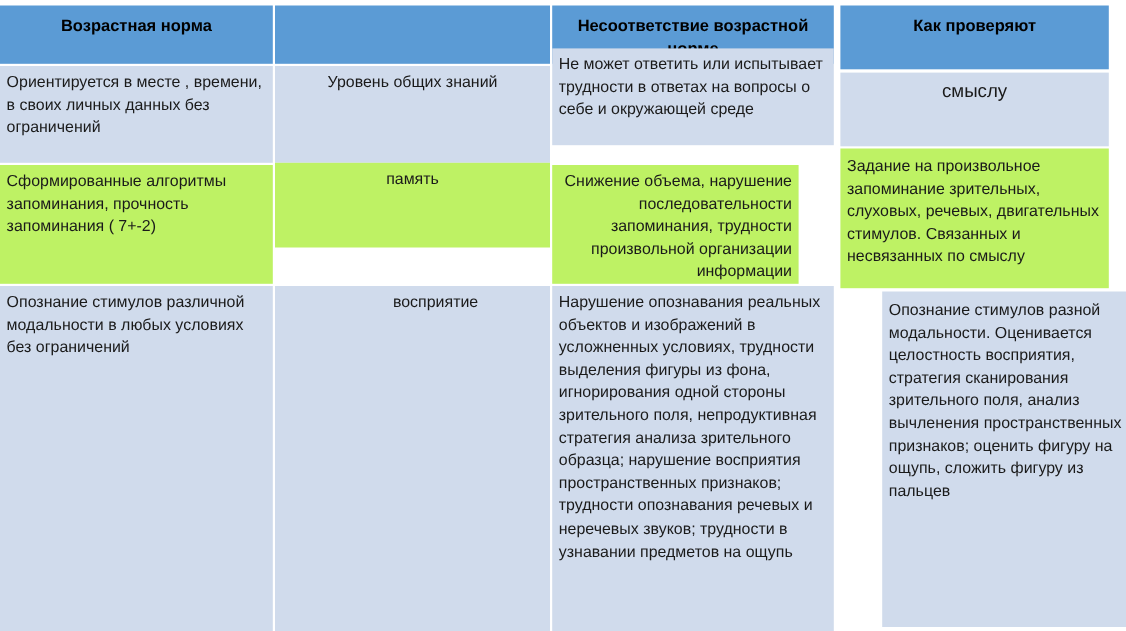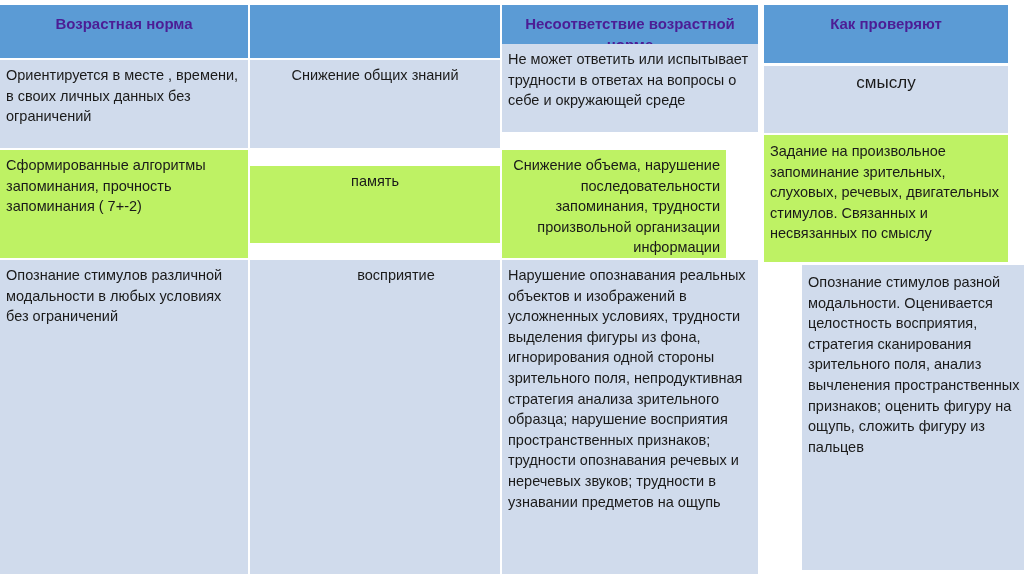--- a/index.html
+++ b/index.html
@@ -5,40 +5,40 @@
   html, body { margin:0; padding:0; }
   body {
     width:1024px; height:574px; overflow:hidden; background:#ffffff;
     font-family: "Liberation Sans", "DejaVu Sans", sans-serif;
     position:relative;
   }
   .cell {
     position:absolute; box-sizing:border-box;
     padding:5px 6px; font-size:14.5px; line-height:20.6px; color:#1a1a1a;
   }
-  .hdr { background:#5b9bd5; color:#4c1d95; font-weight:bold; font-size:15px; line-height:21px; text-align:center; padding-top:8px; }
+  .hdr { background:#5b9bd5; color:#000000; font-weight:bold; font-size:15px; line-height:21px; text-align:center; padding-top:8px; }
   .dark { background:#d0dbec; }
   .light { background:#bef264; }
   .center { text-align:center; }
   .big { font-size:17px; padding-top:7px; }
 </style>
 </head>
 <body>
 
 <div>
   <div class="cell hdr" style="left:0;top:5px;width:248px;height:53px;">Возрастная норма</div>
   <div class="cell hdr" style="left:250px;top:5px;width:250px;height:53px;"></div>
   <div class="cell hdr" style="left:502px;top:5px;width:256px;height:53px;">Несоответствие возрастной норме</div>
 
   <div class="cell dark" style="left:0;top:60px;width:248px;height:88px;">Ориентируется в месте , времени, в своих личных данных без ограничений</div>
-  <div class="cell dark center" style="left:250px;top:60px;width:250px;height:88px;">Снижение общих знаний</div>
+  <div class="cell dark center" style="left:250px;top:60px;width:250px;height:88px;">Уровень общих знаний</div>
   <div class="cell dark" style="left:502px;top:44px;width:256px;height:88px;">Не может ответить или испытывает трудности в ответах на вопросы о себе и окружающей среде</div>
 
   <div class="cell light" style="left:0;top:150px;width:248px;height:108px;">Сформированные алгоритмы запоминания, прочность запоминания ( 7+-2)</div>
-  <div class="cell light center" style="left:250px;top:166px;width:250px;height:77px;">память</div>
+  <div class="cell light center" style="left:250px;top:148px;width:250px;height:77px;">память</div>
   <div class="cell light" style="left:502px;top:150px;width:224px;height:108px;text-align:right;">Снижение объема, нарушение последовательности запоминания, трудности произвольной организации информации</div>
 
   <div class="cell dark" style="left:0;top:260px;width:248px;height:314px;">Опознание стимулов различной модальности в любых условиях без ограничений</div>
   <div class="cell dark center" style="left:250px;top:260px;width:250px;height:314px;padding-left:48px;">восприятие</div>
   <div class="cell dark" style="left:502px;top:260px;width:256px;height:314px;">Нарушение опознавания реальных объектов и изображений в усложненных условиях, трудности выделения фигуры из фона, игнорирования одной стороны зрительного поля, непродуктивная стратегия анализа зрительного образца; нарушение восприятия пространственных признаков; трудности опознавания речевых и неречевых звуков; трудности в узнавании предметов на ощупь</div>
 </div>
 
 <div>
   <div class="cell hdr" style="left:764px;top:5px;width:244px;height:58px;">Как проверяют</div>
   <div class="cell dark center big" style="left:764px;top:66px;width:244px;height:67px;">смыслу</div>

